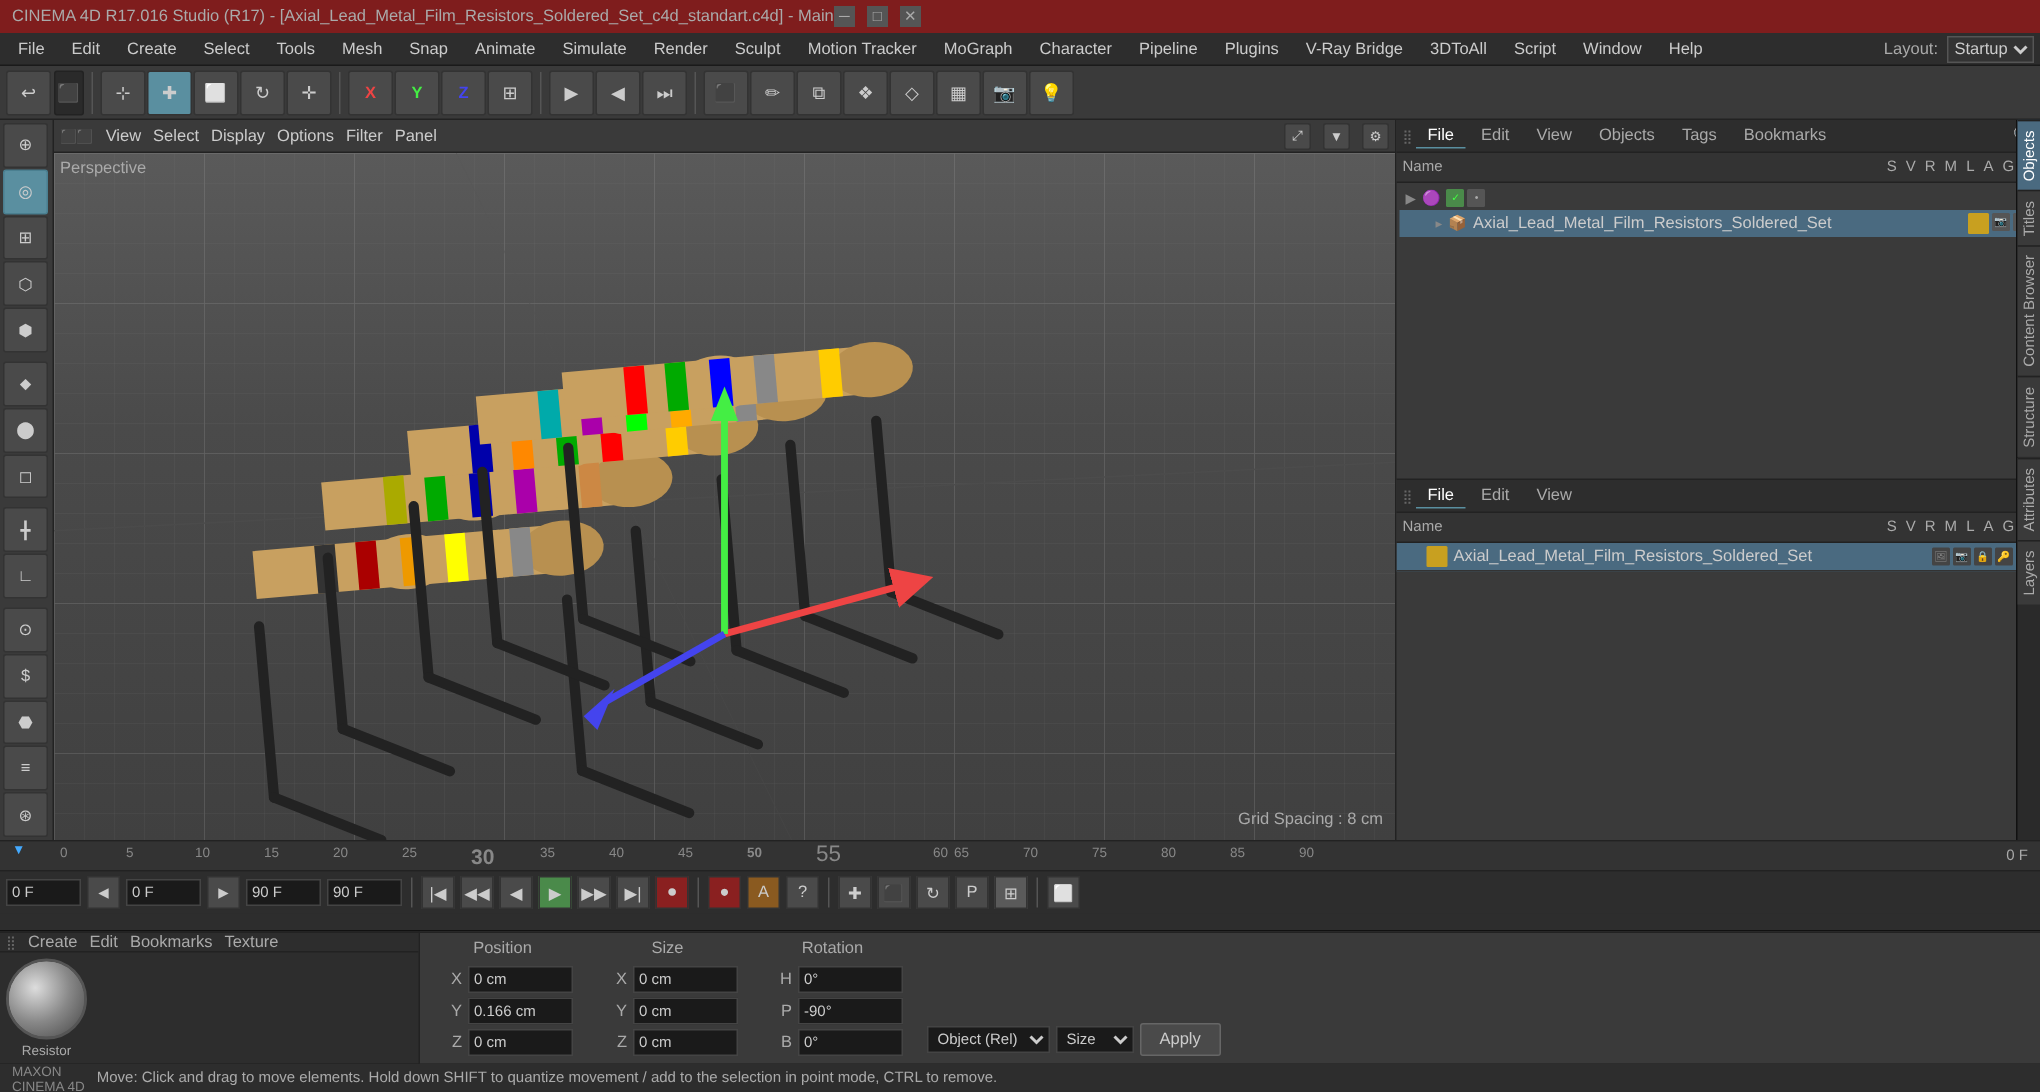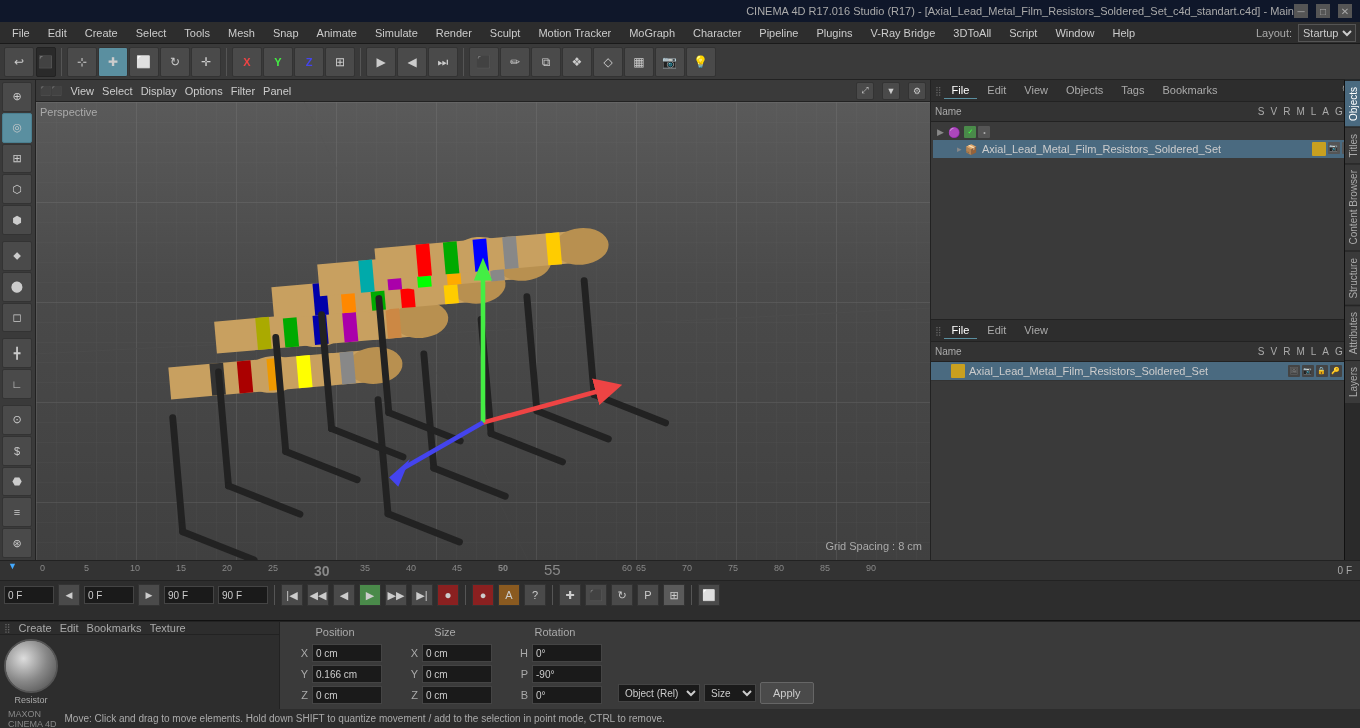--- a/index.html
+++ b/index.html
@@ -9,24 +9,24 @@
       background: #3c3c3c;
       font-family: Arial, sans-serif;
       font-size: 11px;
       color: #ccc;
       overflow: hidden;
     }
 
     
     #title-bar {
       height: 22px;
-      background: #0f172a;
-      display: flex;
-      align-items: center;
-      justify-content: flex-end;
+      background: #7f1d1d;
+      display: flex;
+      align-items: center;
+      justify-content: flex-start;
       padding: 0 8px;
       color: #aaa;
       font-size: 11px;
     }
     #title-bar-controls {
       display: flex;
       gap: 8px;
     }
     .title-btn {
       width: 14px; height: 14px;

